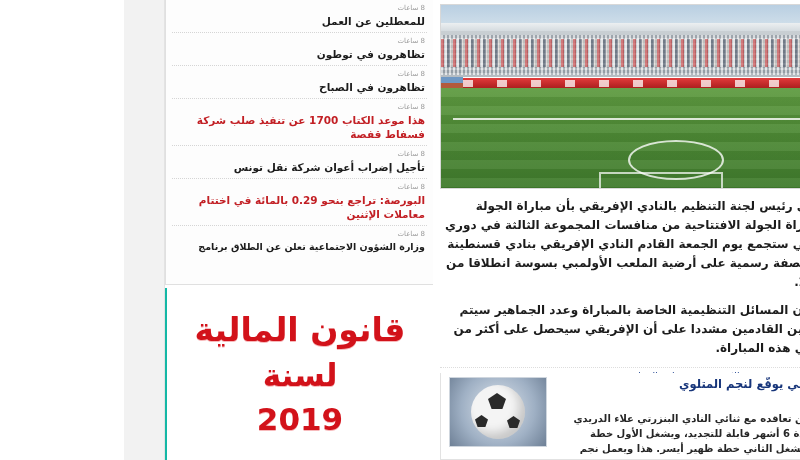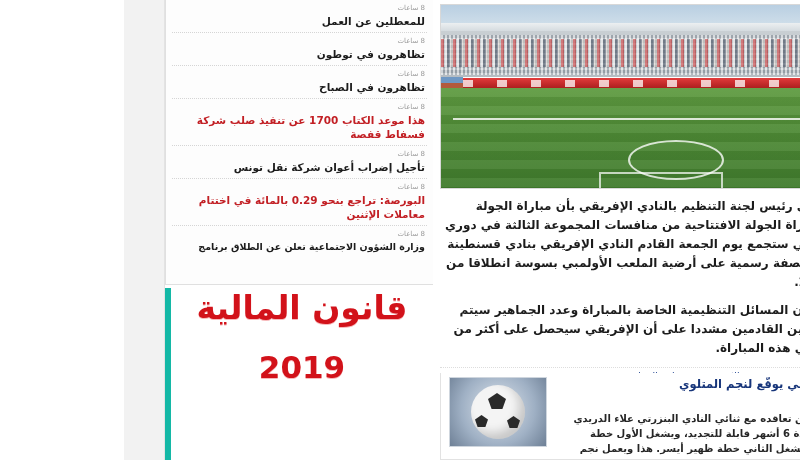--- a/index.html
+++ b/index.html
@@ -72,26 +72,27 @@
   .news-title.small { font-size: 9.5px; font-weight: bold; }
 
   
   .promo {
     position: absolute;
     left: 41px;
     top: 288px;
     width: 268px;
     height: 172px;
     background: #ffffff;
-    border-left: 6px solid #14b8a6;
+    border-left: 2px solid #14b8a6;
     box-sizing: border-box;
     display: flex;
     flex-direction: column;
     align-items: center;
-    gap: 20px;
+    justify-content: center;
+    gap: 6px;
   }
   .promo-line1 {
     color: #d2121a;
     font-size: 33px;
     font-weight: bold;
     letter-spacing: 0px;
     line-height: 40px;
     text-shadow: 0 1px 0 #f7b9bb;
   }
   .promo-line2 {
@@ -395,20 +396,21 @@
 
     <div class="news-item">
       <div class="news-time">8 ساعات</div>
       <div class="news-title small">وزارة الشؤون الاجتماعية تعلن عن الطلاق برنامج</div>
     </div>
 
   </div>
 
   <div class="promo">
     <div class="promo-line1">قانون المالية</div>
+    <div class="promo-line2">لسنة</div>
     <div class="promo-line3">2019</div>
   </div>
 
   <div class="main">
 
     <div class="hero">
       <div class="sky"></div>
       <div class="roof"></div>
       <div class="stand-far"></div>
       <div class="stand-seats"></div>

